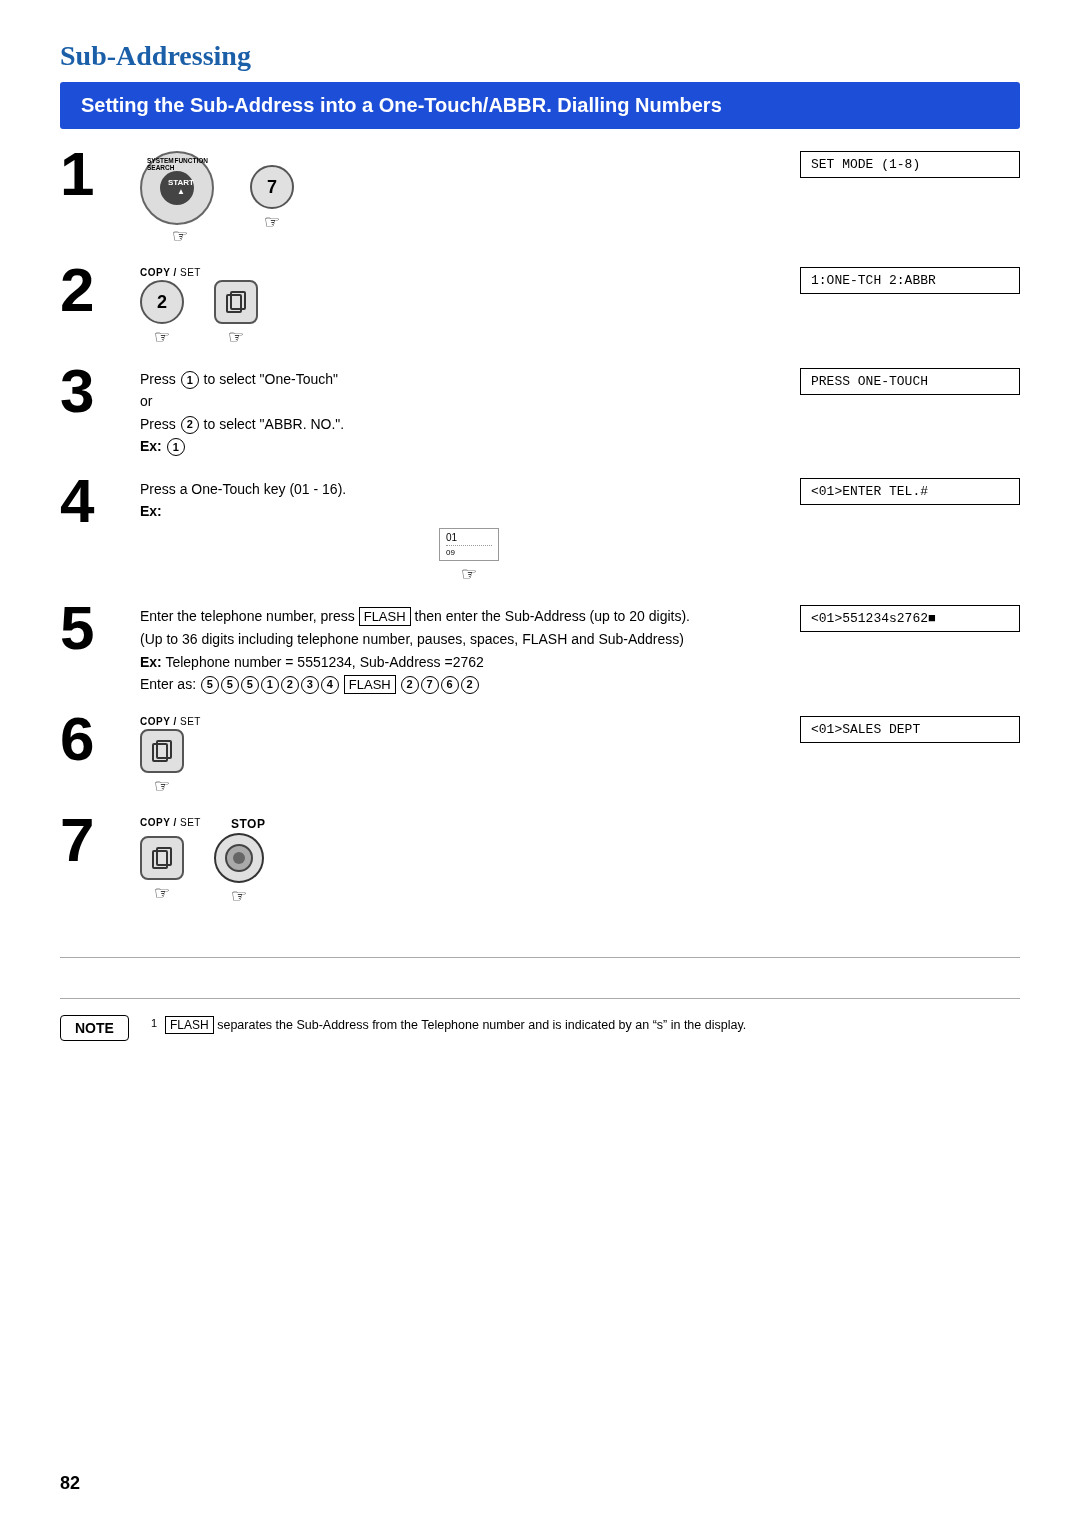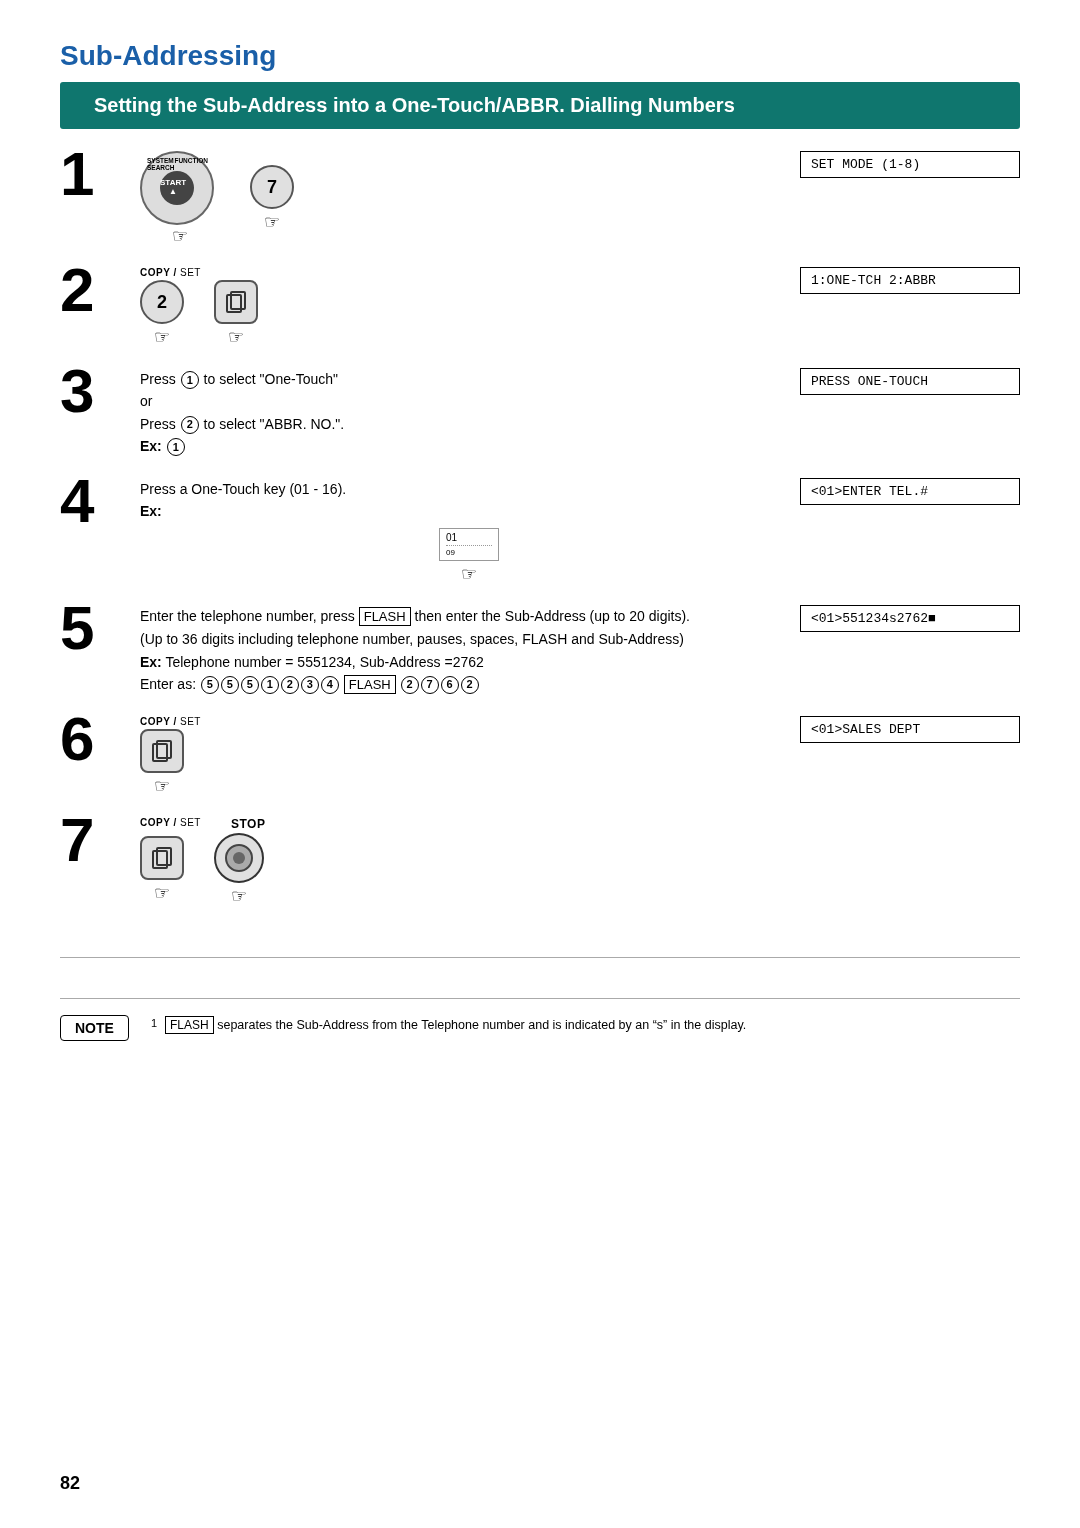--- a/index.html
+++ b/index.html
@@ -11,28 +11,29 @@
       position: relative;
       padding: 40px 60px 60px 60px;
       color: #000;
     }
 
     h1.page-title {
       color: #1a5fa8;
       font-size: 28px;
       font-weight: bold;
       margin-bottom: 10px;
+      font-family: Liberation Serif, serif;
     }
 
     .section-header {
-      background: #0f766e;
+      background: #1d4ed8;
       color: #fff;
       font-size: 20px;
       font-weight: bold;
-      padding: 12px 34px;
+      padding: 12px 21px;
       margin-bottom: 22px;
       border-radius: 3px;
     }
 
     .steps-container {
       display: flex;
       flex-direction: column;
       gap: 0;
     }
 
@@ -237,21 +238,21 @@
     <div class="step-number">1</div>
     <div class="step-row-inner">
       <div class="step-content">
 
         <div class="step1-diagram">
           <div class="btn-with-finger">
             <div style="position:relative; width:80px; height:72px;">
 
               <div style="width:74px;height:74px;border-radius:50%;border:2px solid #666;background:#ddd;position:absolute;top:0;left:0;display:flex;align-items:center;justify-content:center;">
 
-                <div style="width:34px;height:34px;border-radius:50%;background:#444;display:flex;align-items:center;justify-content:flex-start;">
+                <div style="width:34px;height:34px;border-radius:50%;background:#444;display:flex;align-items:center;justify-content:flex-end;">
                   <span style="color:#fff;font-size:8px;font-weight:bold;text-align:center;line-height:1.1;">START<br>▲</span>
                 </div>
 
                 <span style="position:absolute;top:4px;left:5px;font-size:6.5px;line-height:1.1;font-weight:bold;">SYSTEM<br>SEARCH</span>
                 <span style="position:absolute;top:4px;right:4px;font-size:6.5px;font-weight:bold;">FUNCTION</span>
               </div>
             </div>
             <span class="finger-icon">☞</span>
           </div>
           <div class="btn-with-finger">

